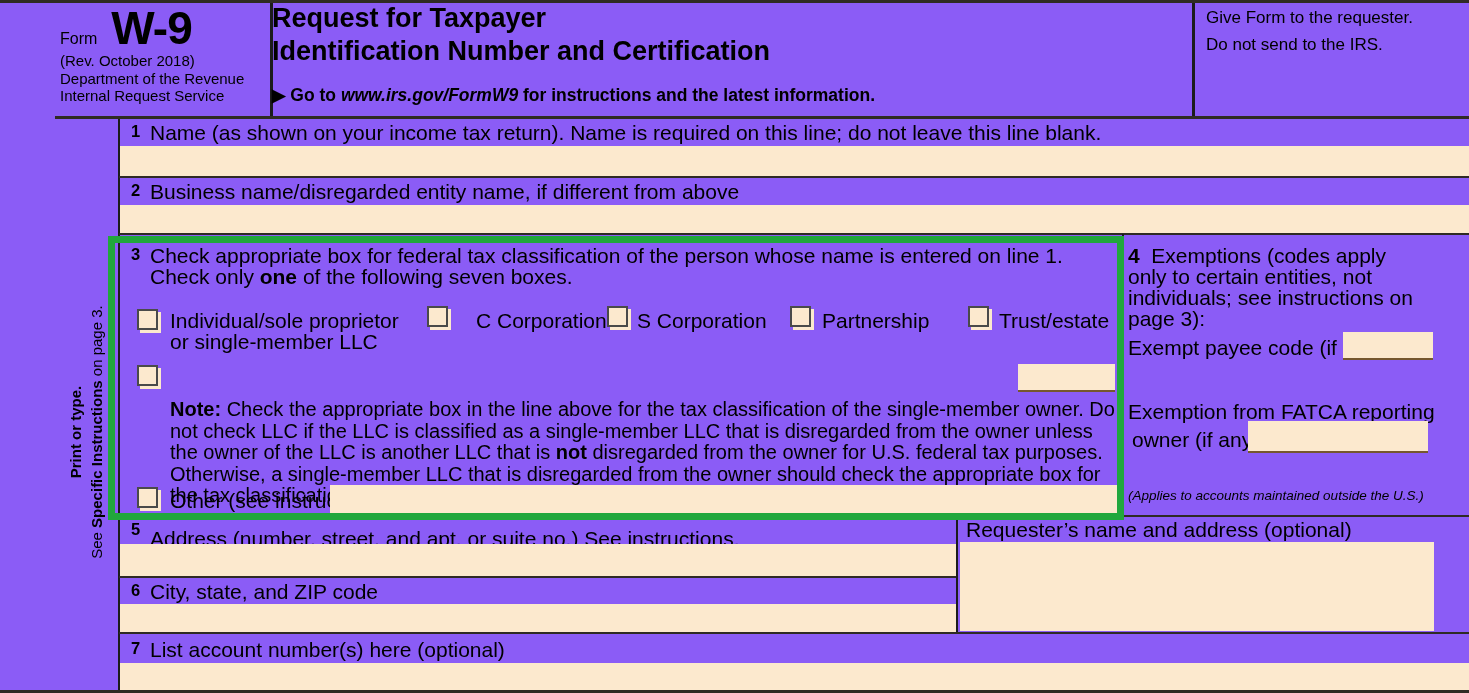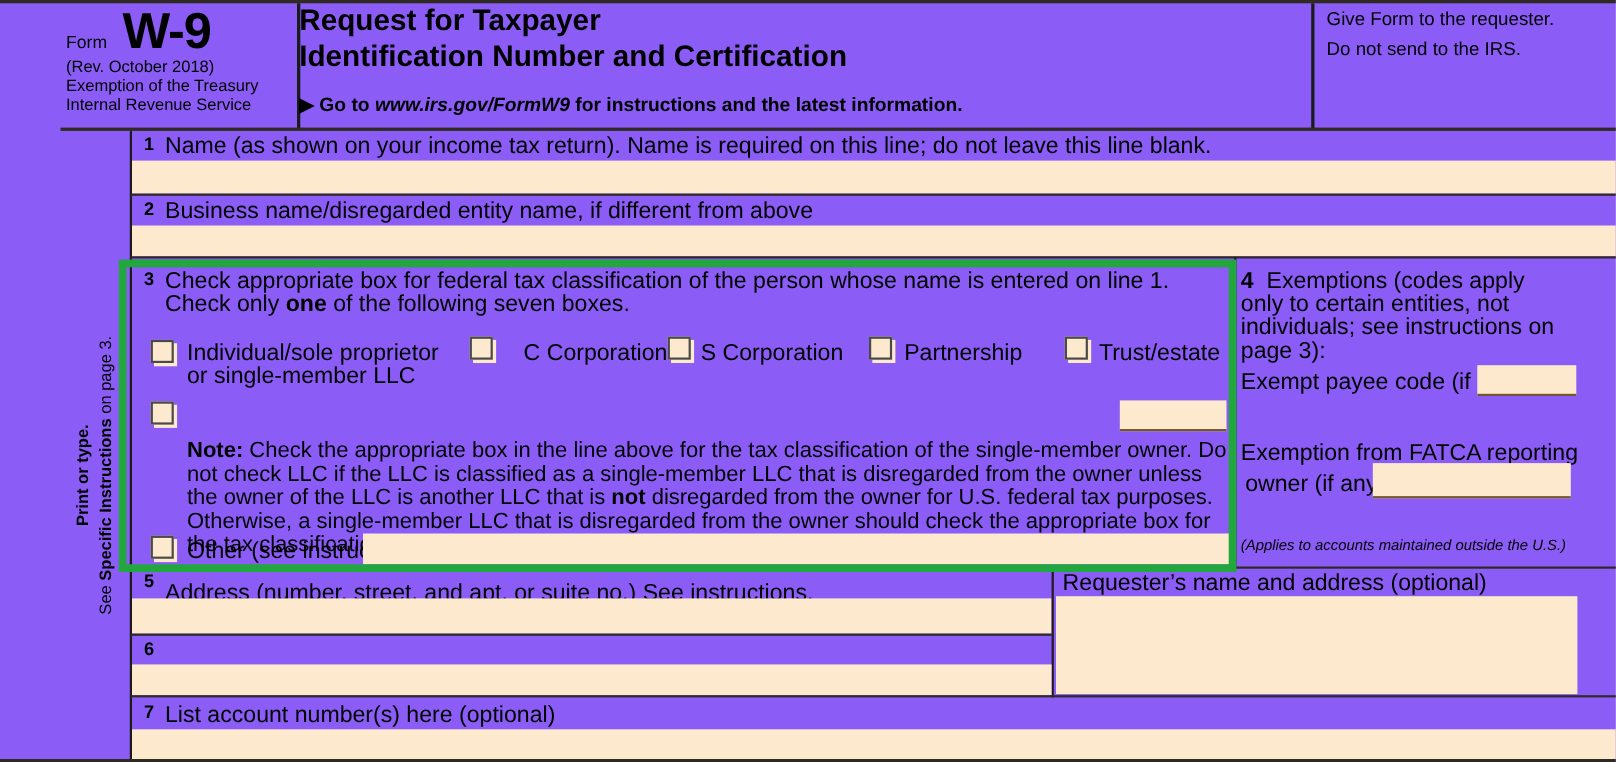--- a/index.html
+++ b/index.html
@@ -42,22 +42,22 @@
 
 <div class="page">
 
   <div class="hrule" style="left:0;top:0;width:1469px;height:3px"></div>
 
   <div class="hdr-left">
     <div>
       <span class="form-word">Form</span><span class="w9">W-9</span>
     </div>
     <div class="hdr-small rev">(Rev. October 2018)</div>
-    <div class="hdr-small">Exemption of the Treasury</div>
-    <div class="hdr-small">Internal Revenue Service</div>
+    <div class="hdr-small">Department of the Revenue</div>
+    <div class="hdr-small">Internal Request Service</div>
   </div>
 
   <div class="vrule" style="left:270px;top:3px;width:3px;height:115px"></div>
 
   <div class="hdr-center">
     <div class="title-line">Request for Taxpayer</div>
     <div class="title-line">Identification Number and Certification</div>
     <div class="goto">
       <span>▶ Go to </span><i>www.irs.gov/FormW9</i><span> for instructions and the latest information.</span>
     </div>
@@ -136,20 +136,21 @@
   <b class="abs num" style="left:131px;top:520px">5</b>
   <div class="abs lbl" style="left:150px;top:528px;width:800px">Address (number, street, and apt. or suite no.) See instructions.</div>
   <div class="peach" style="left:120px;top:544px;width:836px;height:32px"></div>
   <div class="hrule" style="left:119px;top:576px;width:837px;height:2px"></div>
 
   <div class="vrule" style="left:956px;top:517px;width:2px;height:117px"></div>
   <div class="abs lbl" style="left:966px;top:519px;width:480px">Requester’s name and address (optional)</div>
   <div class="peach" style="left:960px;top:542px;width:474px;height:89px"></div>
 
   <b class="abs num" style="left:131px;top:581px">6</b>
+  <div class="abs lbl" style="left:150px;top:581px;width:700px">City, state, and ZIP code</div>
   <div class="peach" style="left:120px;top:604px;width:836px;height:28px"></div>
   <div class="hrule" style="left:119px;top:632px;width:1350px;height:2px"></div>
 
   <b class="abs num" style="left:131px;top:639px">7</b>
   <div class="abs lbl" style="left:150px;top:639px;width:800px">List account number(s) here (optional)</div>
   <div class="peach" style="left:120px;top:663px;width:1349px;height:27px"></div>
   <div class="hrule" style="left:0;top:690px;width:1469px;height:3px"></div>
 
   <div class="greenbox" style="left:108px;top:236px;width:1016px;height:284px"></div>
 

